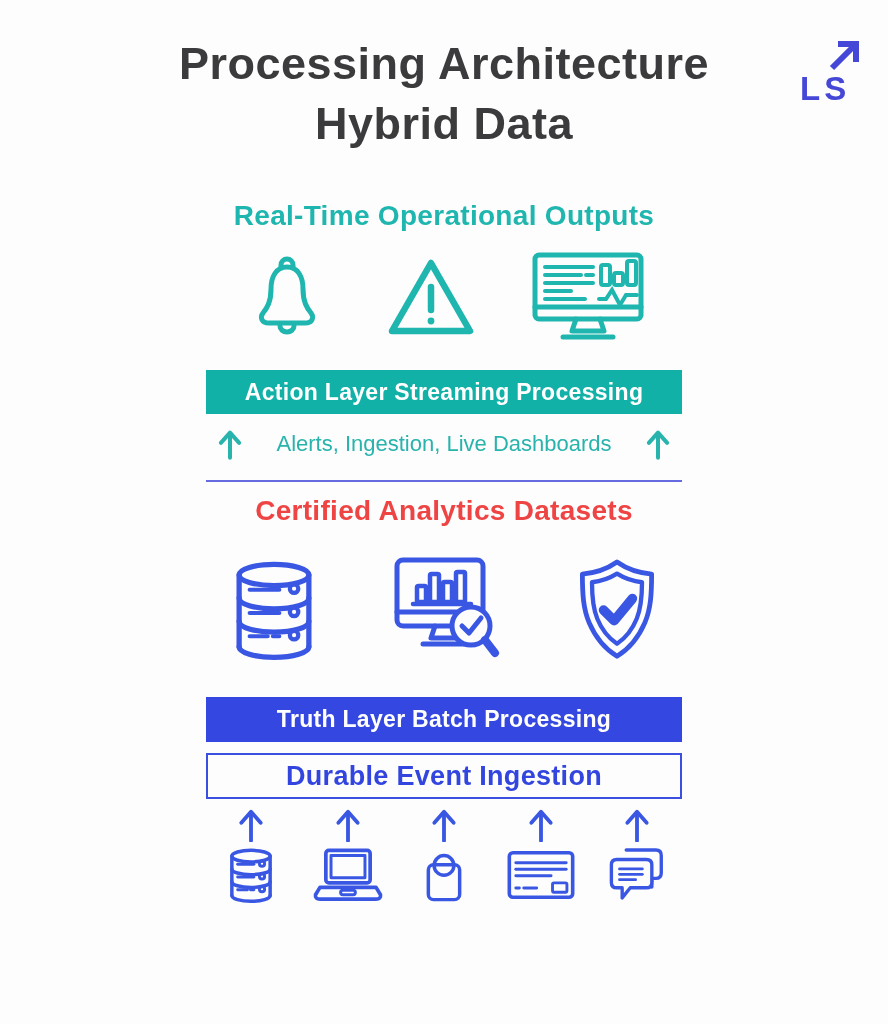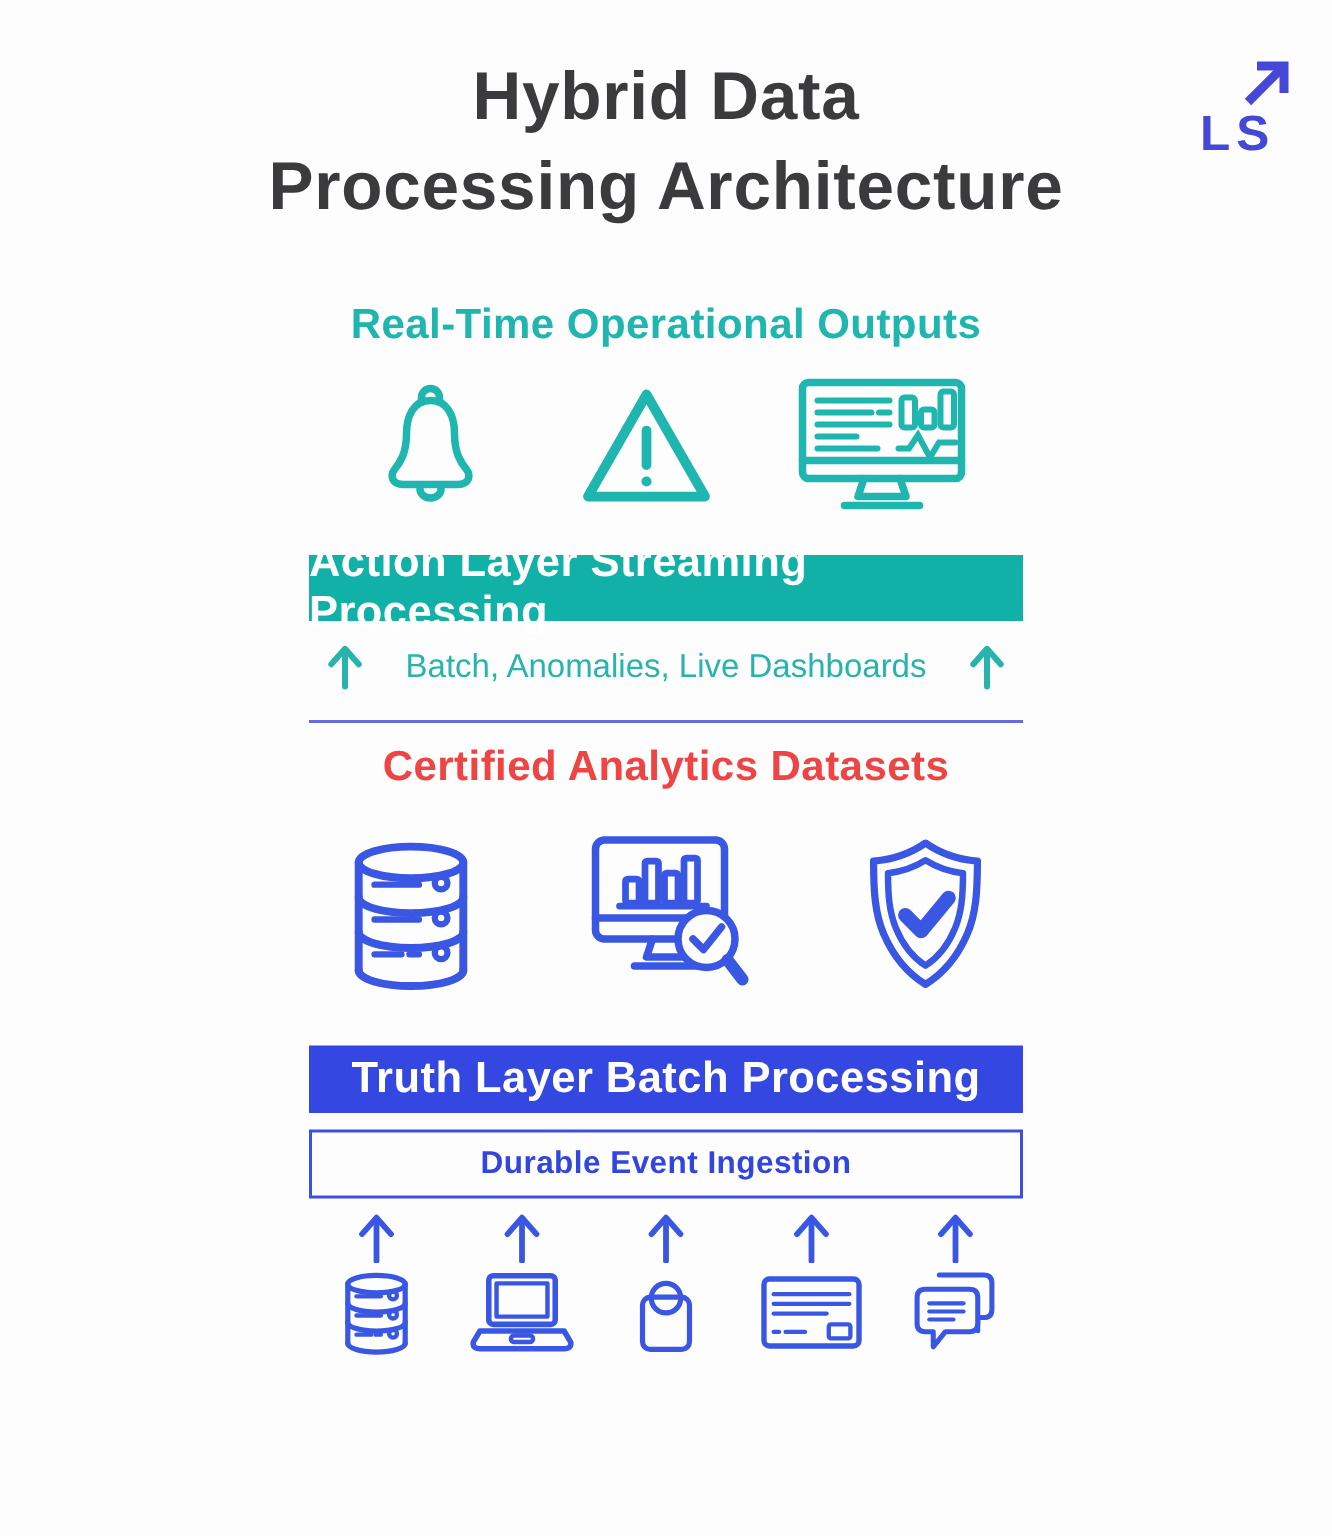--- a/index.html
+++ b/index.html
@@ -39,21 +39,21 @@
   .icon-row {
     display:flex; justify-content:center; align-items:center;
   }
   .icon-row-teal { margin-top:12px; height:110px; gap:48px; }
   .icon-row-blue { margin-top:20px; height:132px; gap:56px; }
   .banner {
     margin-top:16px;
     height:44px;
     display:flex; align-items:center; justify-content:center;
     color:#ffffff;
-    font-size:29px;
+    font-size:23px;
     font-weight:bold;
     letter-spacing:0.3px;
   }
   .banner-teal { background:#12b1a7; }
   .banner-blue { margin-top:18px; height:45px; background:#3447e0; }
   .flow-row {
     display:flex; align-items:center; justify-content:space-between;
     padding:0 10px;
     font-size:22px;
   }
@@ -65,21 +65,21 @@
     border-top:2px solid #666bdf;
     height:0;
   }
   .ingestion-box {
     margin-top:11px;
     height:46px;
     border:2px solid #3b50e0;
     background:#fdfdfd;
     display:flex; align-items:center; justify-content:center;
     color:#3246df;
-    font-size:21px;
+    font-size:27px;
     font-weight:bold;
     letter-spacing:0.3px;
   }
   .source-row {
     margin-top:7px;
     display:flex; justify-content:space-between;
     padding:0 6px;
   }
   .source-item {
     display:flex; flex-direction:column; align-items:center;
@@ -97,22 +97,22 @@
     <svg width="70" height="74" viewBox="0 0 70 74">
       <g stroke="#4547d6" stroke-width="6" fill="none">
         <path d="M36,34 L58,12"></path>
         <path d="M42,10 H60 V28"></path>
       </g>
       <text x="4" y="66" font-family="Liberation Sans, sans-serif" font-size="33" font-weight="bold" letter-spacing="4" fill="#4547d6">LS</text>
     </svg>
   </div>
 
   <div class="title">
+    <div>Processing Architecture</div>
     <div>Hybrid Data</div>
-    <div>Processing Architecture</div>
   </div>
 
   <div class="column">
 
     <div class="section-heading heading-teal">Real-Time Operational Outputs</div>
 
     <div class="icon-row icon-row-teal">
 
       <svg width="92" height="104" viewBox="0 0 92 104">
         <g stroke="#1eb6ae" stroke-width="5" fill="none" stroke-linecap="round" stroke-linejoin="round">
@@ -155,21 +155,21 @@
 
     <div class="banner banner-teal">Action Layer Streaming Processing</div>
 
     <div class="flow-row flow-teal">
       <svg width="28" height="32" viewBox="0 0 44 56">
         <g stroke="#28b3ac" stroke-width="7" fill="none" stroke-linecap="round" stroke-linejoin="round">
           <path d="M22,52 V12"></path>
             <path d="M6,26 L22,8 L38,26"></path>
         </g>
       </svg>
-      <span class="flow-label">Batch, Anomalies, Live Dashboards</span>
+      <span class="flow-label">Alerts, Ingestion, Live Dashboards</span>
       <svg width="28" height="32" viewBox="0 0 44 56">
         <g stroke="#28b3ac" stroke-width="7" fill="none" stroke-linecap="round" stroke-linejoin="round">
           <path d="M22,52 V12"></path>
             <path d="M6,26 L22,8 L38,26"></path>
         </g>
       </svg>
     </div>
 
     <div class="divider"></div>
 

